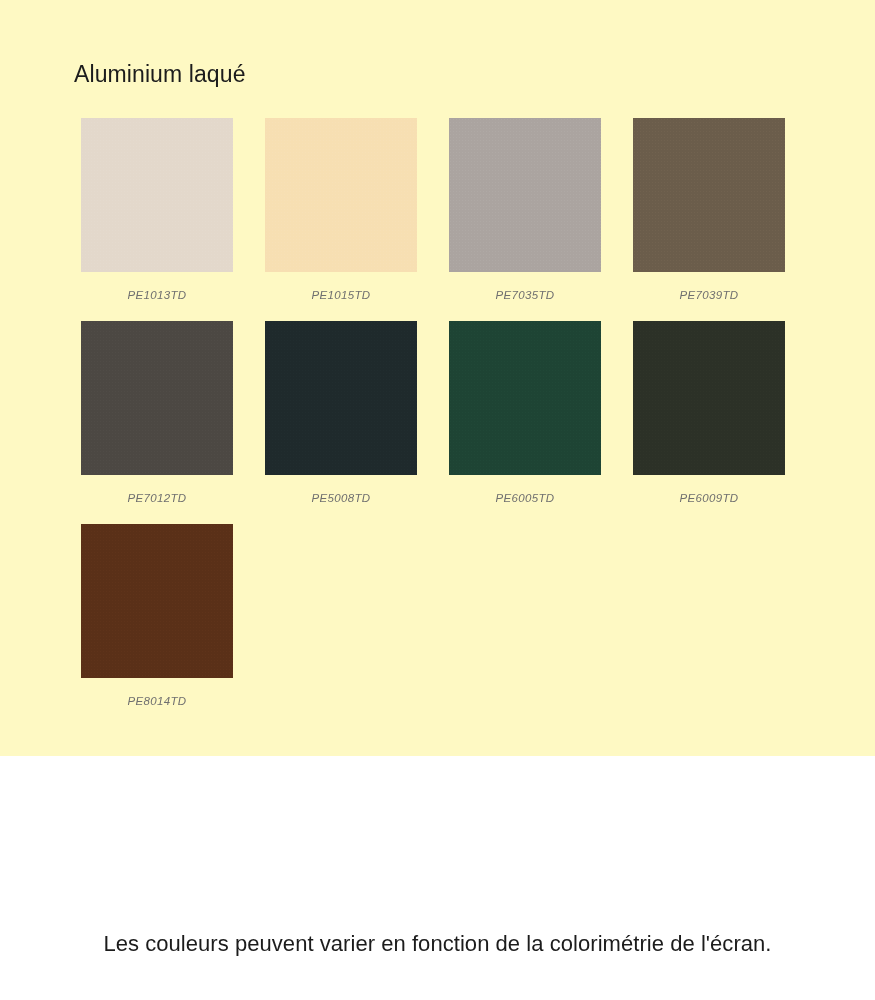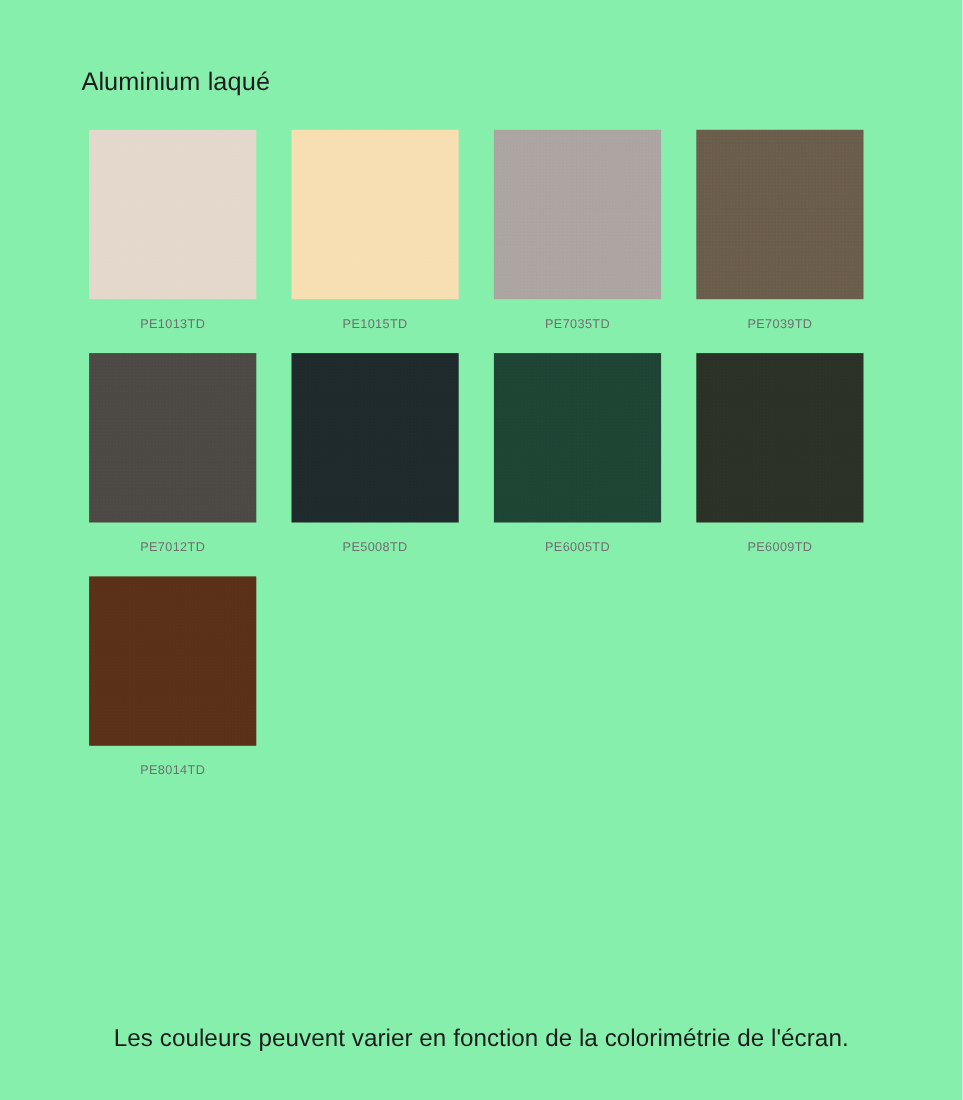--- a/index.html
+++ b/index.html
@@ -10,24 +10,24 @@
   body {
     width: 875px;
     height: 1000px;
     font-family: "Liberation Sans", sans-serif;
     color: #1a1a1a;
     overflow: hidden;
     position: relative;
   }
   .page {
     width: 875px;
-    height: 1000px;
+    height: 756px;
     box-sizing: border-box;
     position: relative;
-    background: #86efac;
+    background: #fef9c3;
   }
   .page-title {
     position: absolute;
     left: 74px;
     top: 46px;
     font-size: 23px;
     font-weight: 400;
     letter-spacing: 0.1px;
     color: #1c1c1c;
     line-height: 1.2;
@@ -39,20 +39,21 @@
     top: 118px;
     width: 710px;
     display: flex;
     flex-wrap: wrap;
     column-gap: 32px;
     row-gap: 0px;
   }
   .swatch-cell {
     width: 152px;
     margin-bottom: 20px;
+    font-style: italic;
   }
   .swatch-chip {
     width: 152px;
     height: 154px;
     display: block;
     position: relative;
     overflow: hidden;
     background-repeat: repeat;
   }
   .swatch-chip::after {

